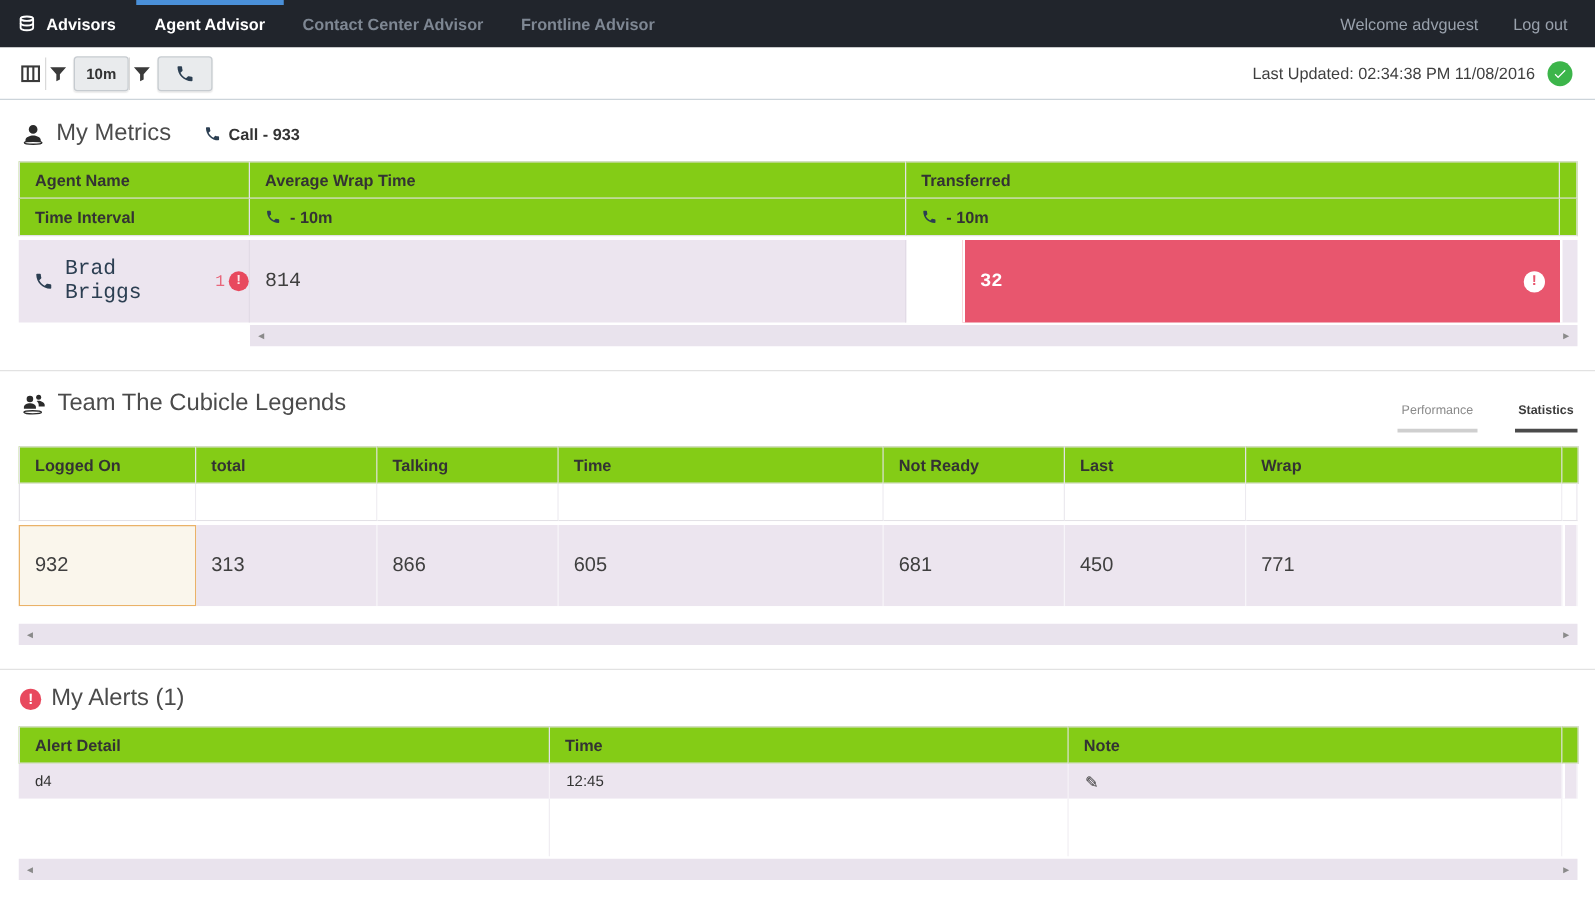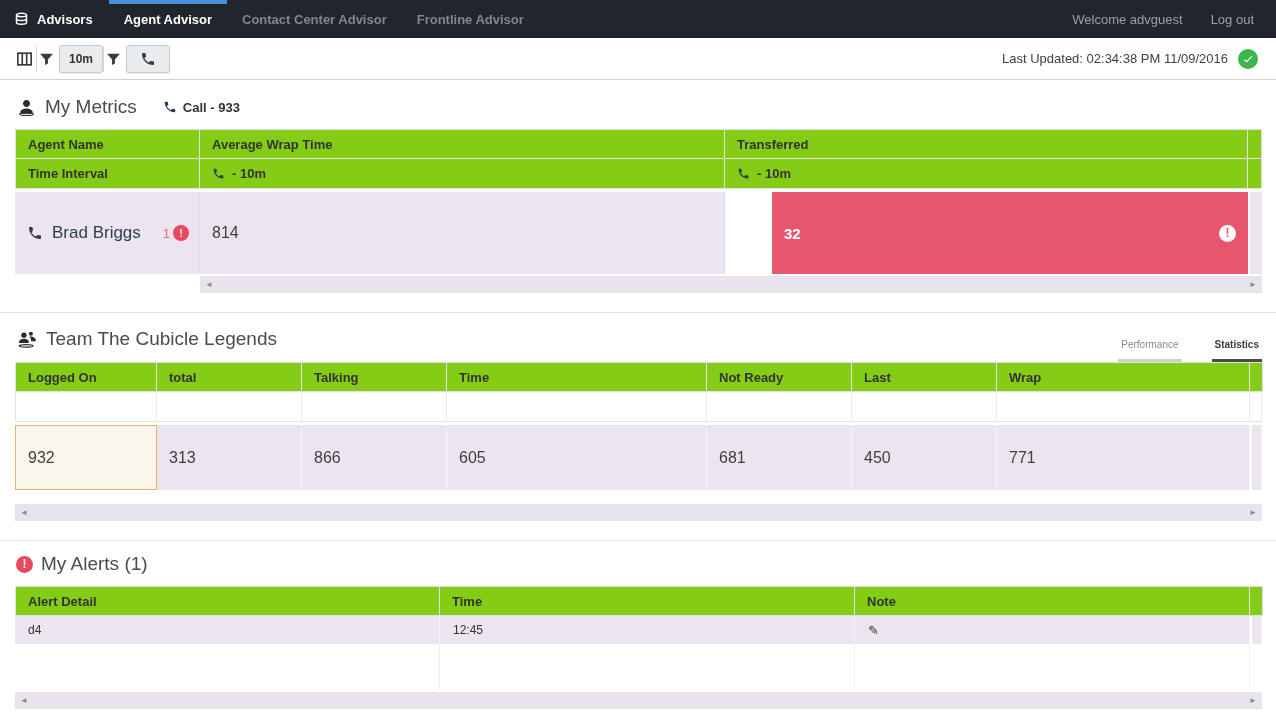--- a/index.html
+++ b/index.html
@@ -42,22 +42,22 @@
   .grid { display:grid; margin:0 14px 0 15px; }
   .hc { height:30px; border-bottom:1px solid #e3e1e6; border-right:1px solid #e3e1e6;
     display:flex; align-items:center; padding-left:12px; font-size:13px; font-weight:bold; color:#333;
     background:#84cc16; cursor:pointer; }
   .hc.top { border-top:1px solid #e3e1e6; }
   .hc.first { border-left:1px solid #e3e1e6; }
   .rowgap { grid-column:1/-1; height:3px; background:#fff; }
 
   
   .mgrid { grid-template-columns:185px 525px 523px 14px; }
-  .mcell { height:82px; background:var(--row_lavender,#ece5ef); display:flex; align-items:center;
-    padding-left:12px; border-right:1px solid #e2dbe6; cursor:pointer; }
+  .mcell { height:66px; background:var(--row_lavender,#ece5ef); display:flex; align-items:center;
+    padding-left:12px; border-right:1px solid #e2dbe6; cursor:pointer;font-family:Liberation Mono, monospace; }
   .mcell.red { background:var(--alert_red,#e8566e); border-left:2px solid #fff; border-right:none;
     color:#fff; font-weight:bold; font-size:15px; justify-content:space-between; padding-right:12px;margin-left:45px; }
   .mcell.filler { border-left:2px solid #fff; border-right:none; padding:0; }
   .agent-name { font-size:17px; color:#2c3f52; margin-left:9px; }
   .alert-badge { display:flex; align-items:center; margin-left:22px; gap:3px; }
   .alert-badge .n { color:#e8677c; font-size:13px; }
   .badge-circ { width:16px; height:16px; border-radius:50%; background:#e8495e; color:#fde7ea;
     font-size:11px; font-weight:bold; display:flex; align-items:center; justify-content:center; }
   .val16 { font-size:16px; color:#3f3f3f; }
   .white-excl { width:17px; height:17px; border-radius:50%; background:#fff;
@@ -75,21 +75,21 @@
   .hr { border-top:1px solid #e2e2e2; margin-top:19px; }
 
   
   .team-head { display:flex; align-items:flex-end; padding:15px 14px 0 16px; }
   .team-title-wrap { display:flex; align-items:center; flex:1; padding-bottom:12px; }
   .tabs { display:flex; }
   .tab { font-size:10px; color:#8a8a8a; padding:6px 3px 9px; margin-left:30px;
     border-bottom:3px solid #cfcfcf; cursor:pointer; }
   .tab.active { color:#3c3c3c; font-weight:bold; border-bottom-color:#4a4a4a; }
 
-  .tgrid { grid-template-columns:142px 145px 145px 260px 145px 145px 253px 12px; margin-top:0; }
+  .tgrid { grid-template-columns:142px 145px 145px 260px 145px 145px 253px 12px; margin-top:11px; }
   .fc { height:30px; border-bottom:1px solid #e3e1e6; border-right:1px solid #eceaef; background:#fff; }
   .tcell { height:65px; background:var(--row_lavender,#ece5ef); display:flex; align-items:center;
     padding-left:12px; font-size:16px; color:#3f3f3f; border-right:1px solid rgba(255,255,255,.6);
     cursor:pointer; }
   .tcell.selected { background:#faf6ec; border:1px solid var(--selected_orange,#eab268); }
   .tcell.filler { border-left:2px solid #fff; padding:0; }
   .trow-bottom { grid-column:1/-1; height:12px; background:#fff; }
 
   
   .agrid { grid-template-columns:425px 415px 395px 12px; }
@@ -152,21 +152,21 @@
     </svg>
   </div>
   <button class="tbtn">
     <span class="phone-ic">
       <svg width="16" height="16" viewBox="0 0 24 24" fill="currentColor">
         <path d="M6.62 10.79c1.44 2.83 3.76 5.14 6.59 6.59l2.2-2.21c.27-.27.67-.36 1.02-.24 1.12.37 2.33.57 3.57.57.55 0 1 .45 1 1V20c0 .55-.45 1-1 1-9.39 0-17-7.61-17-17 0-.55.45-1 1-1h3.5c.55 0 1 .45 1 1 0 1.25.2 2.45.57 3.57.11.35.03.74-.25 1.02l-2.2 2.2z"></path>
       </svg>
     </span>
   </button>
   <div class="toolbar-right">
-    <span class="last-updated">Last Updated: 02:34:38 PM 11/09/2016</span>
+    <span class="last-updated">Last Updated: 02:34:38 PM 11/08/2016</span>
     <span class="okcircle">
       <svg width="12" height="12" viewBox="0 0 24 24" fill="#fff">
           <path d="M9 16.2L4.8 12l-1.4 1.4L9 19 21 7l-1.4-1.4L9 16.2z"></path>
         </svg>
     </span>
   </div>
 </div>
 
 <div class="sec-head">
   <span class="sec-icon">

